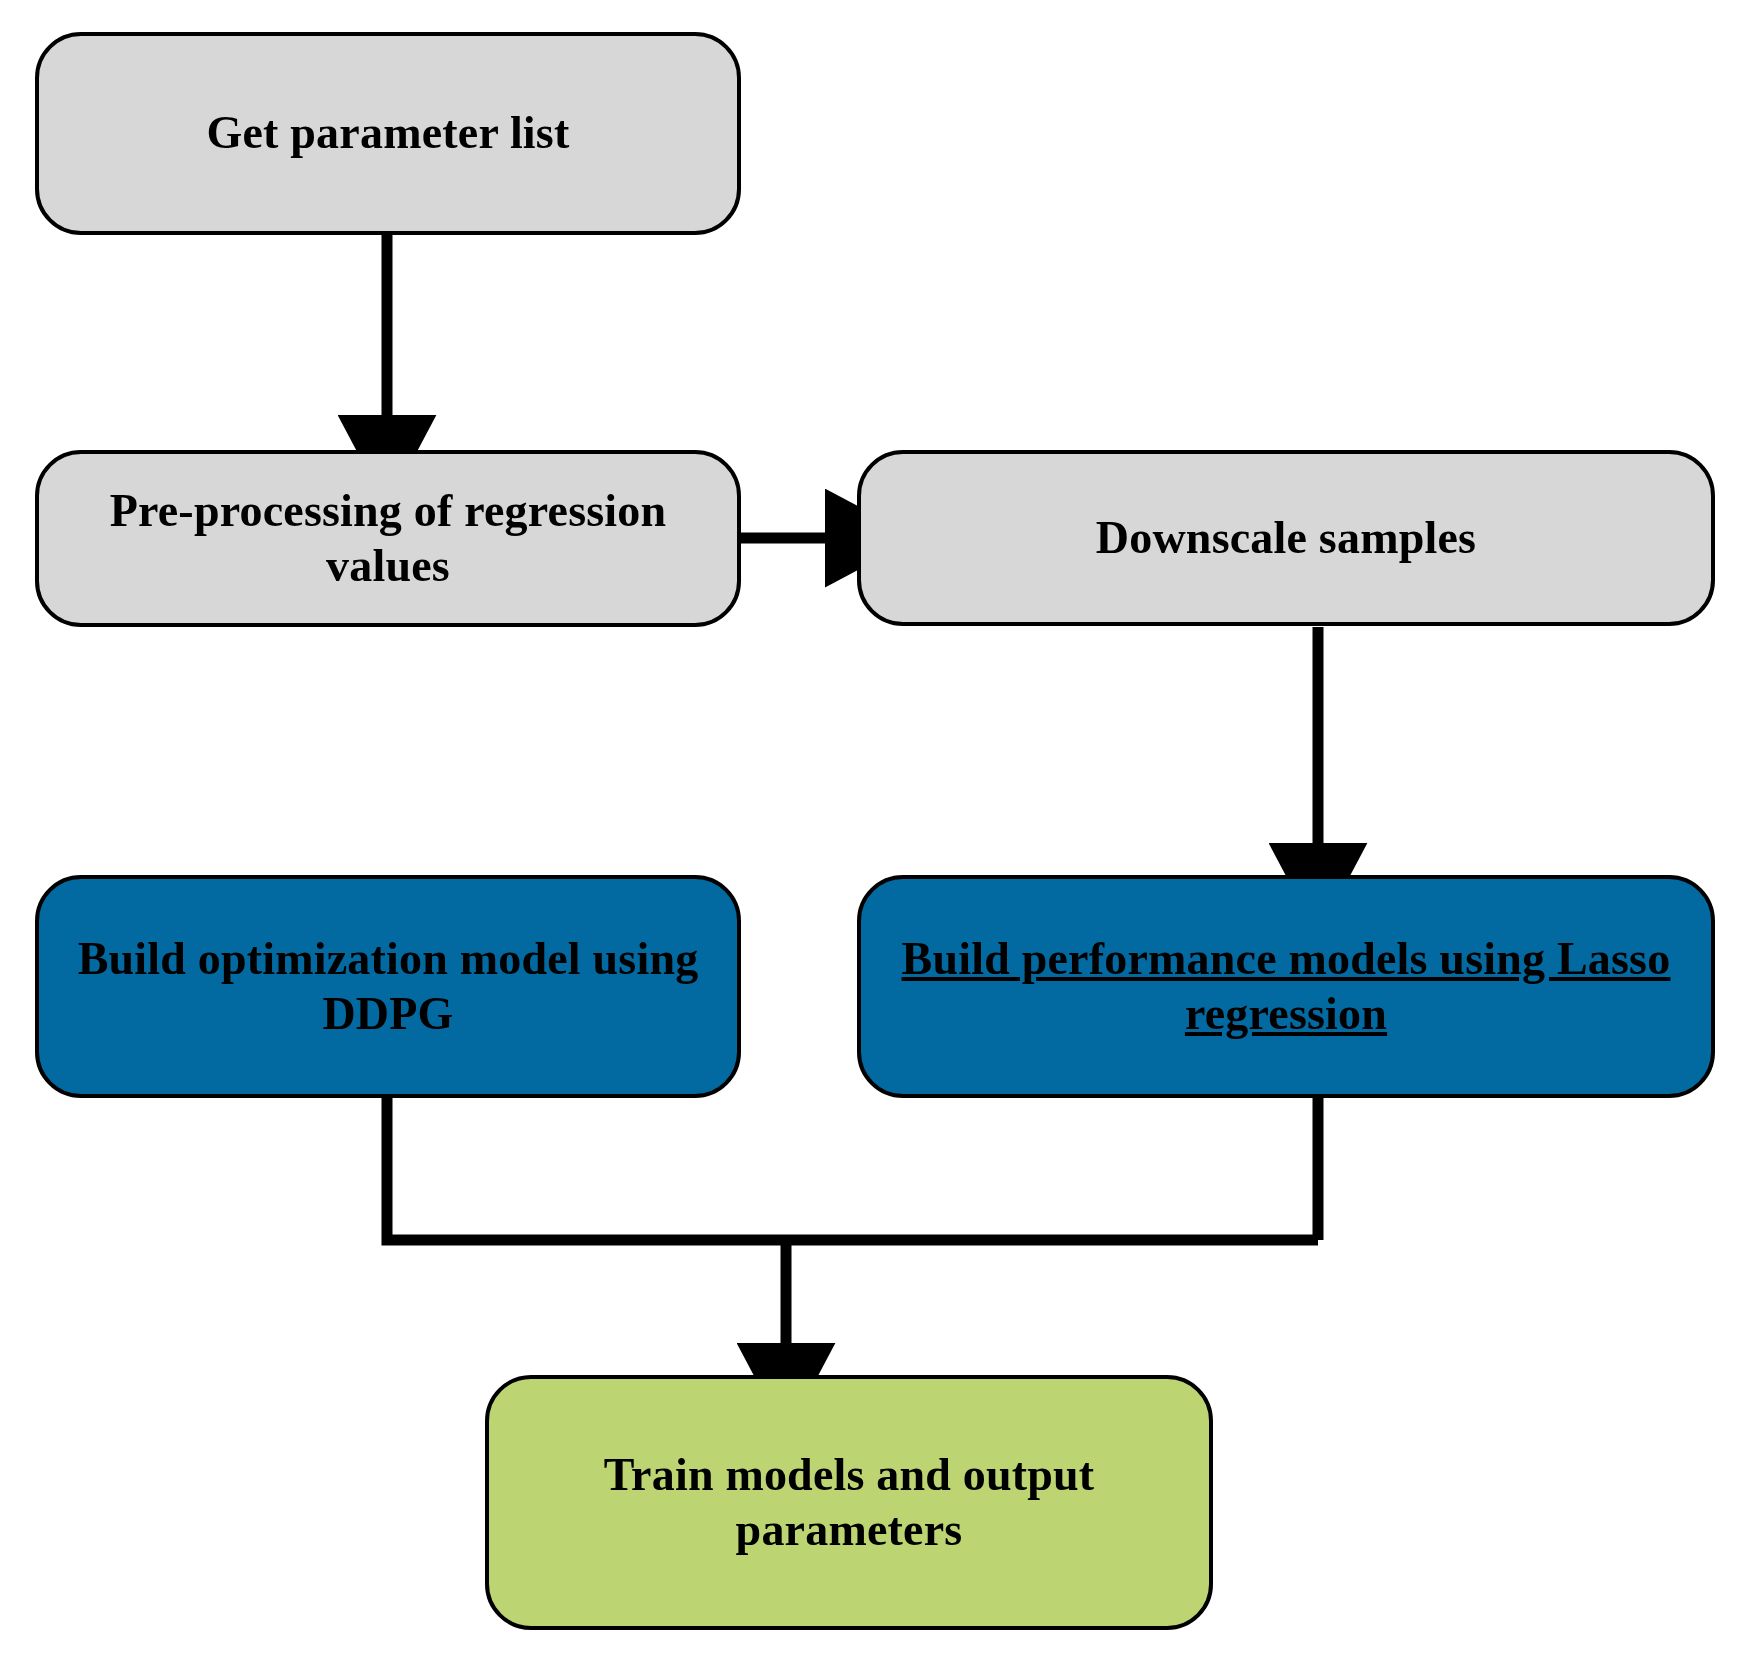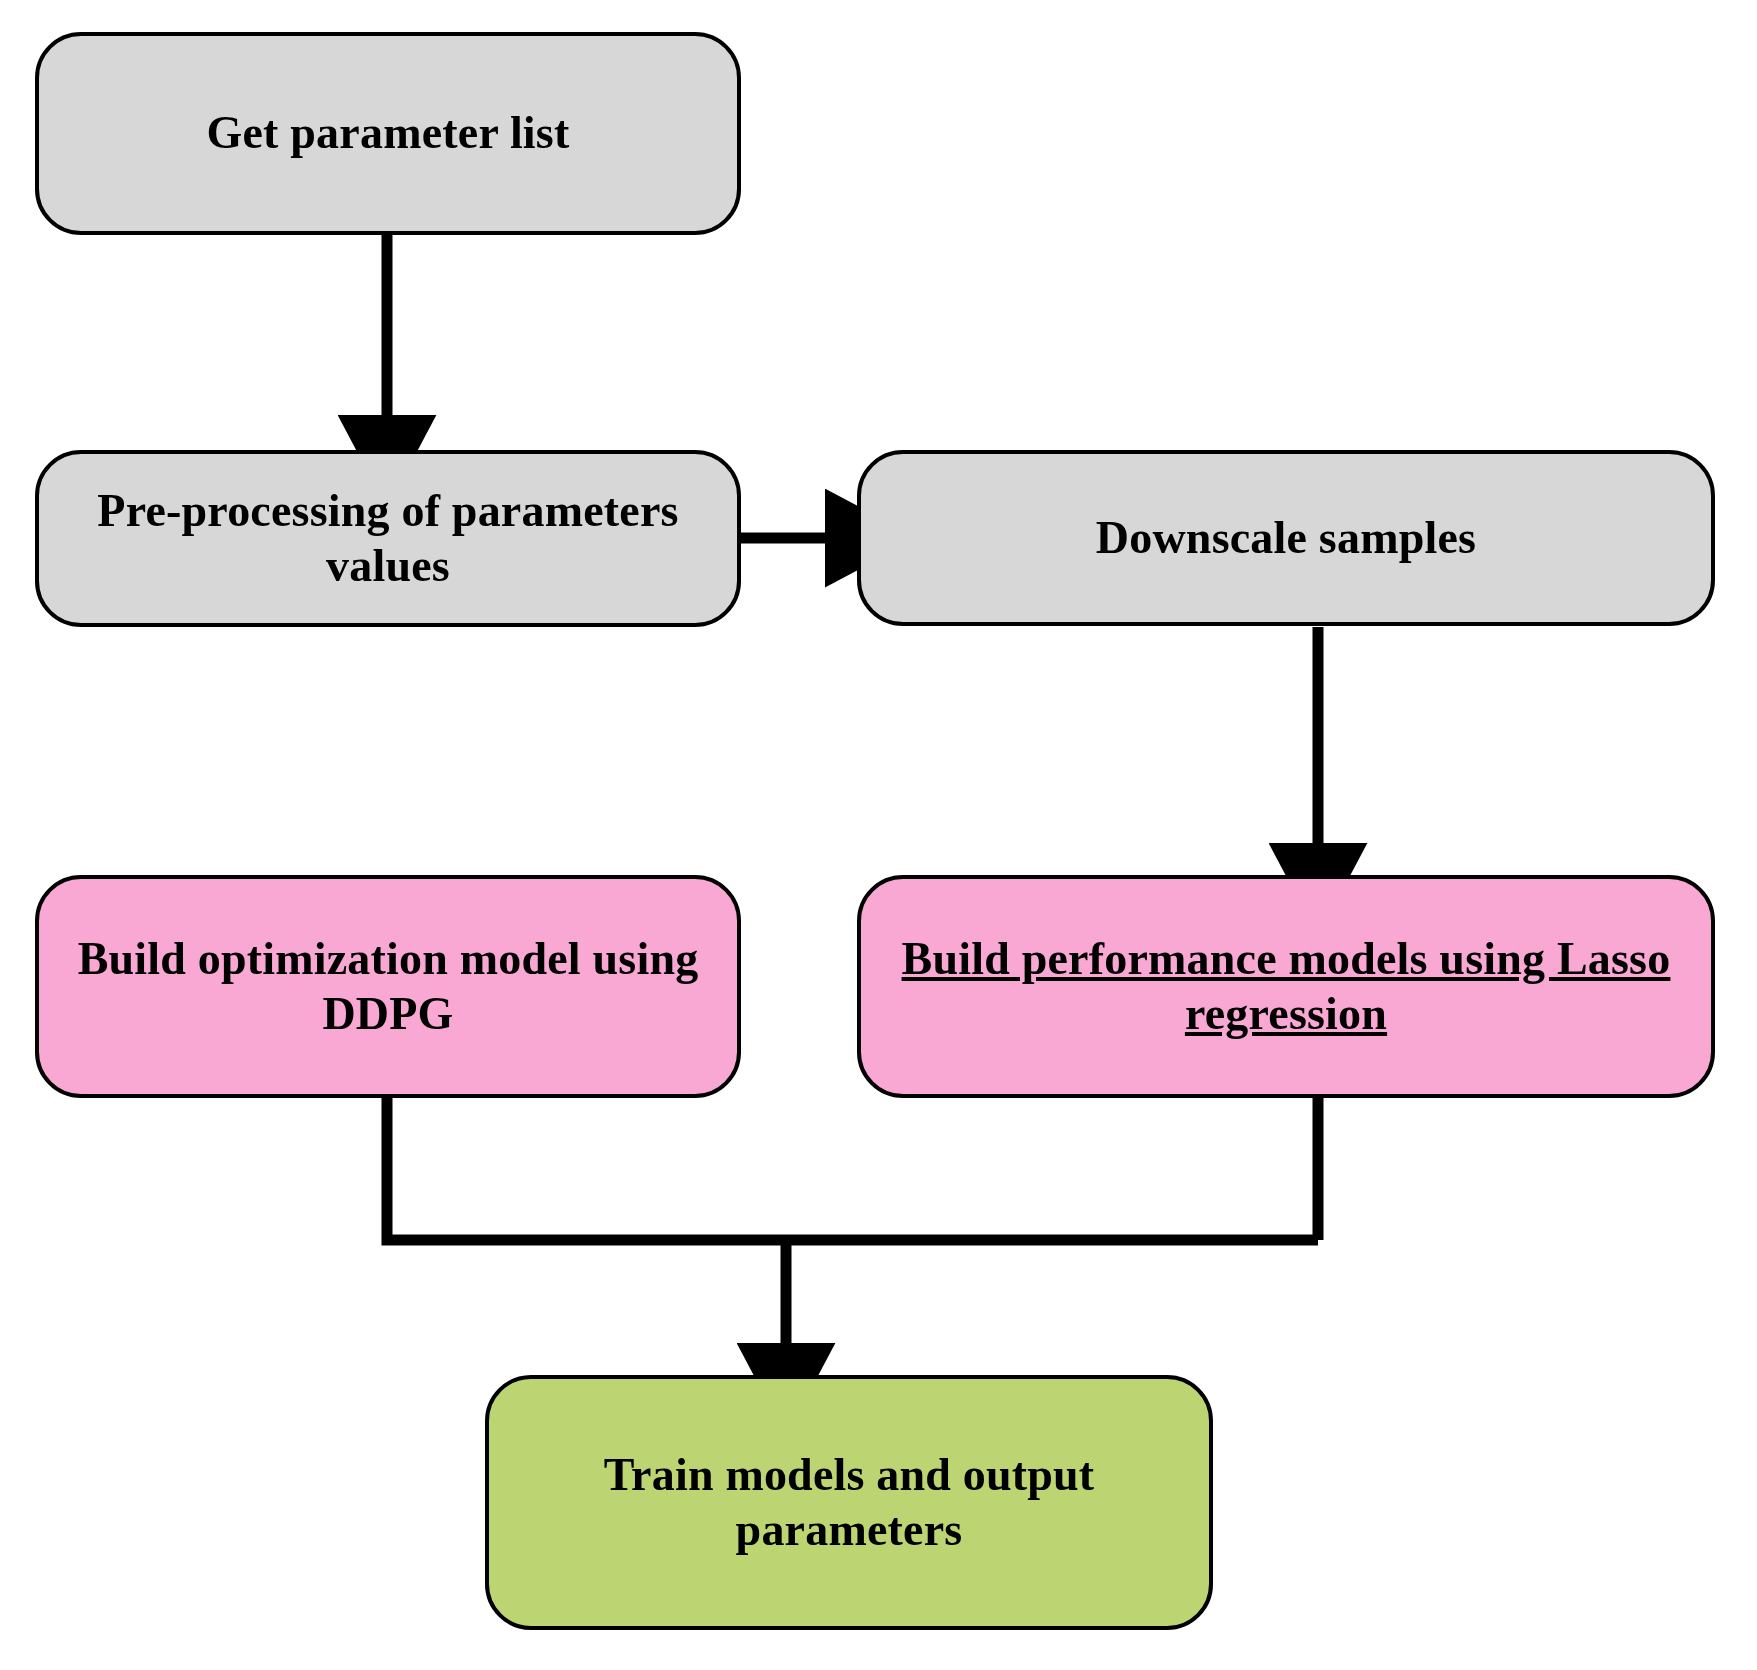--- a/index.html
+++ b/index.html
@@ -39,21 +39,21 @@
     font-size: 46px;
     line-height: 1.18;
     letter-spacing: 0.2px;
     padding: 4px 26px;
   }
   .node .label {
     display: block;
     width: 100%;
   }
   .fill-gray  { background: #d7d7d7; }
-  .fill-blue  { background: #f9a8d4; }
+  .fill-blue  { background: #0369a1; }
   .fill-green { background: #bdd472; }
 </style>
 </head>
 <body>
 
 <div id="canvas">
 
   <svg class="edges" viewBox="0 0 1757 1670" xmlns="http://www.w3.org/2000/svg">
     <defs>
       <marker id="arrowhead" markerWidth="9" markerHeight="9" refX="1.2" refY="4.5" orient="auto" markerUnits="strokeWidth">
@@ -84,21 +84,21 @@
     <g>
       <line x1="786" y1="1240" x2="786" y2="1356" stroke="#000000" stroke-width="11" marker-end="url(#arrowhead)"></line>
     </g>
   </svg>
 
   <div class="node fill-gray" style="left:35px; top:32px; width:706px; height:203px;">
     <span class="label">Get parameter list</span>
   </div>
 
   <div class="node fill-gray" style="left:35px; top:450px; width:706px; height:177px;">
-    <span class="label">Pre-processing of parameters values</span>
+    <span class="label">Pre-processing of regression values</span>
   </div>
 
   <div class="node fill-gray" style="left:857px; top:450px; width:858px; height:176px;">
     <span class="label">Downscale samples</span>
   </div>
 
   <div class="node fill-blue" style="left:35px; top:875px; width:706px; height:223px;">
     <span class="label">Build optimization model using DDPG</span>
   </div>
 

